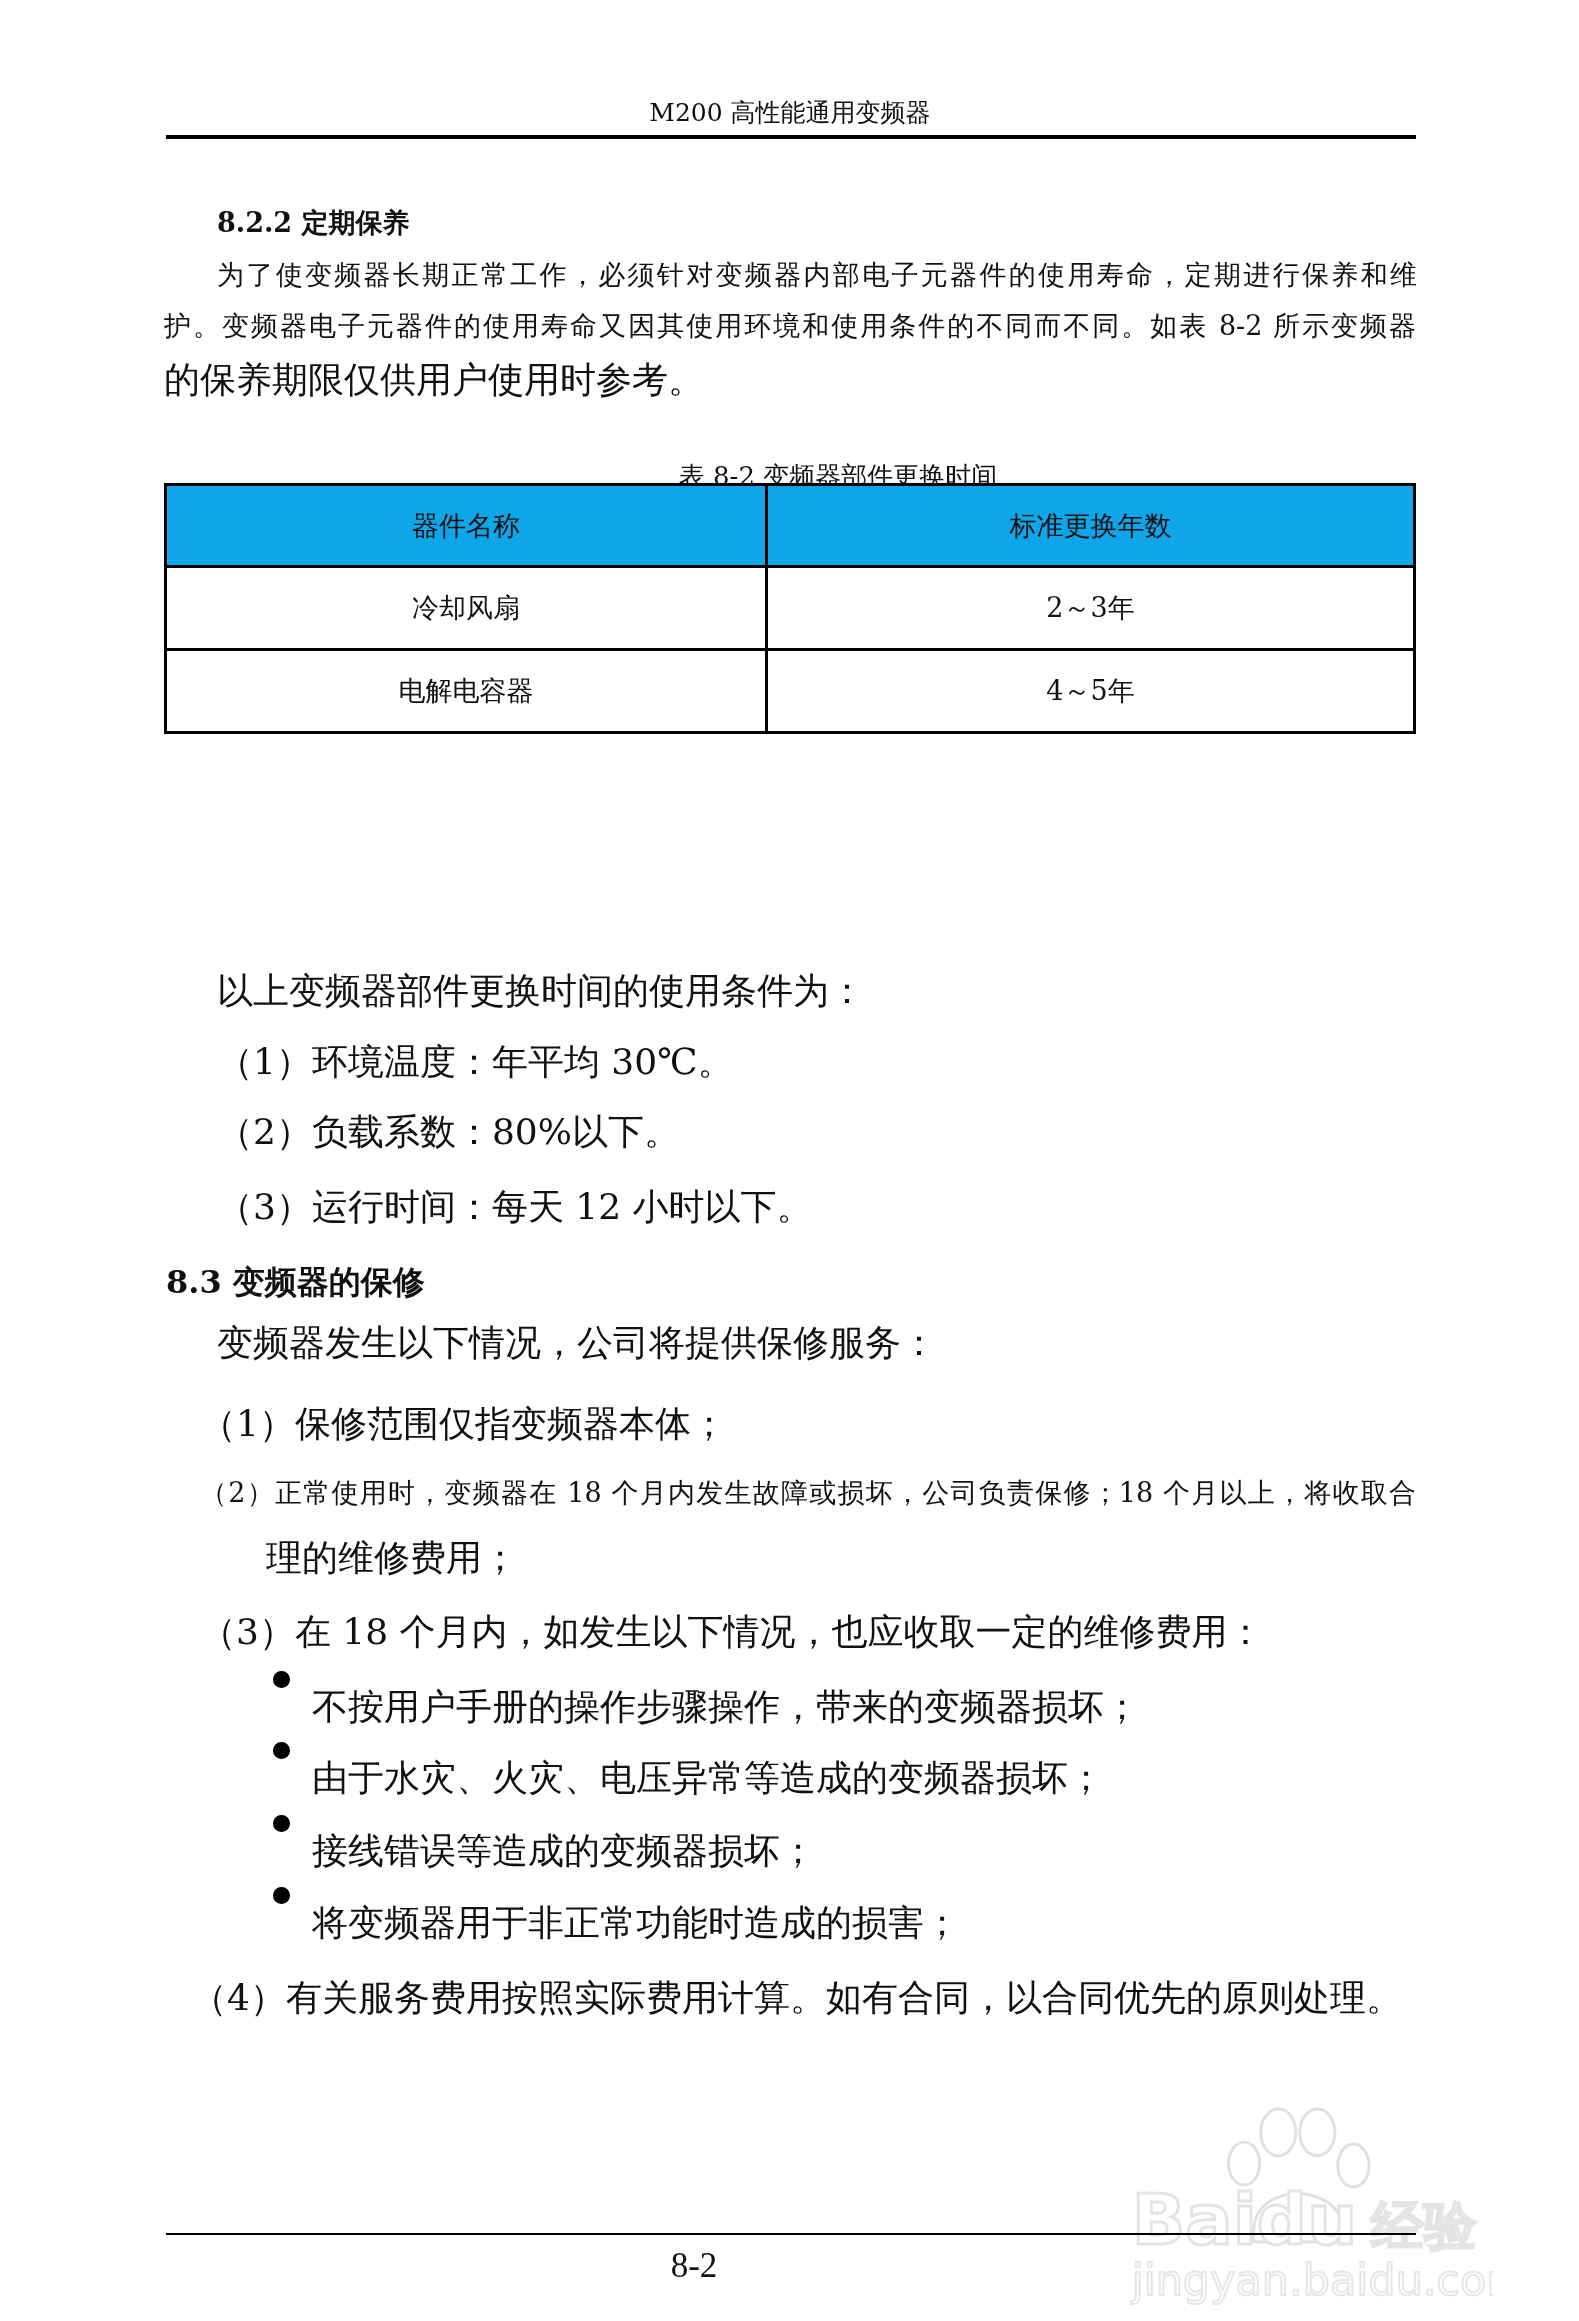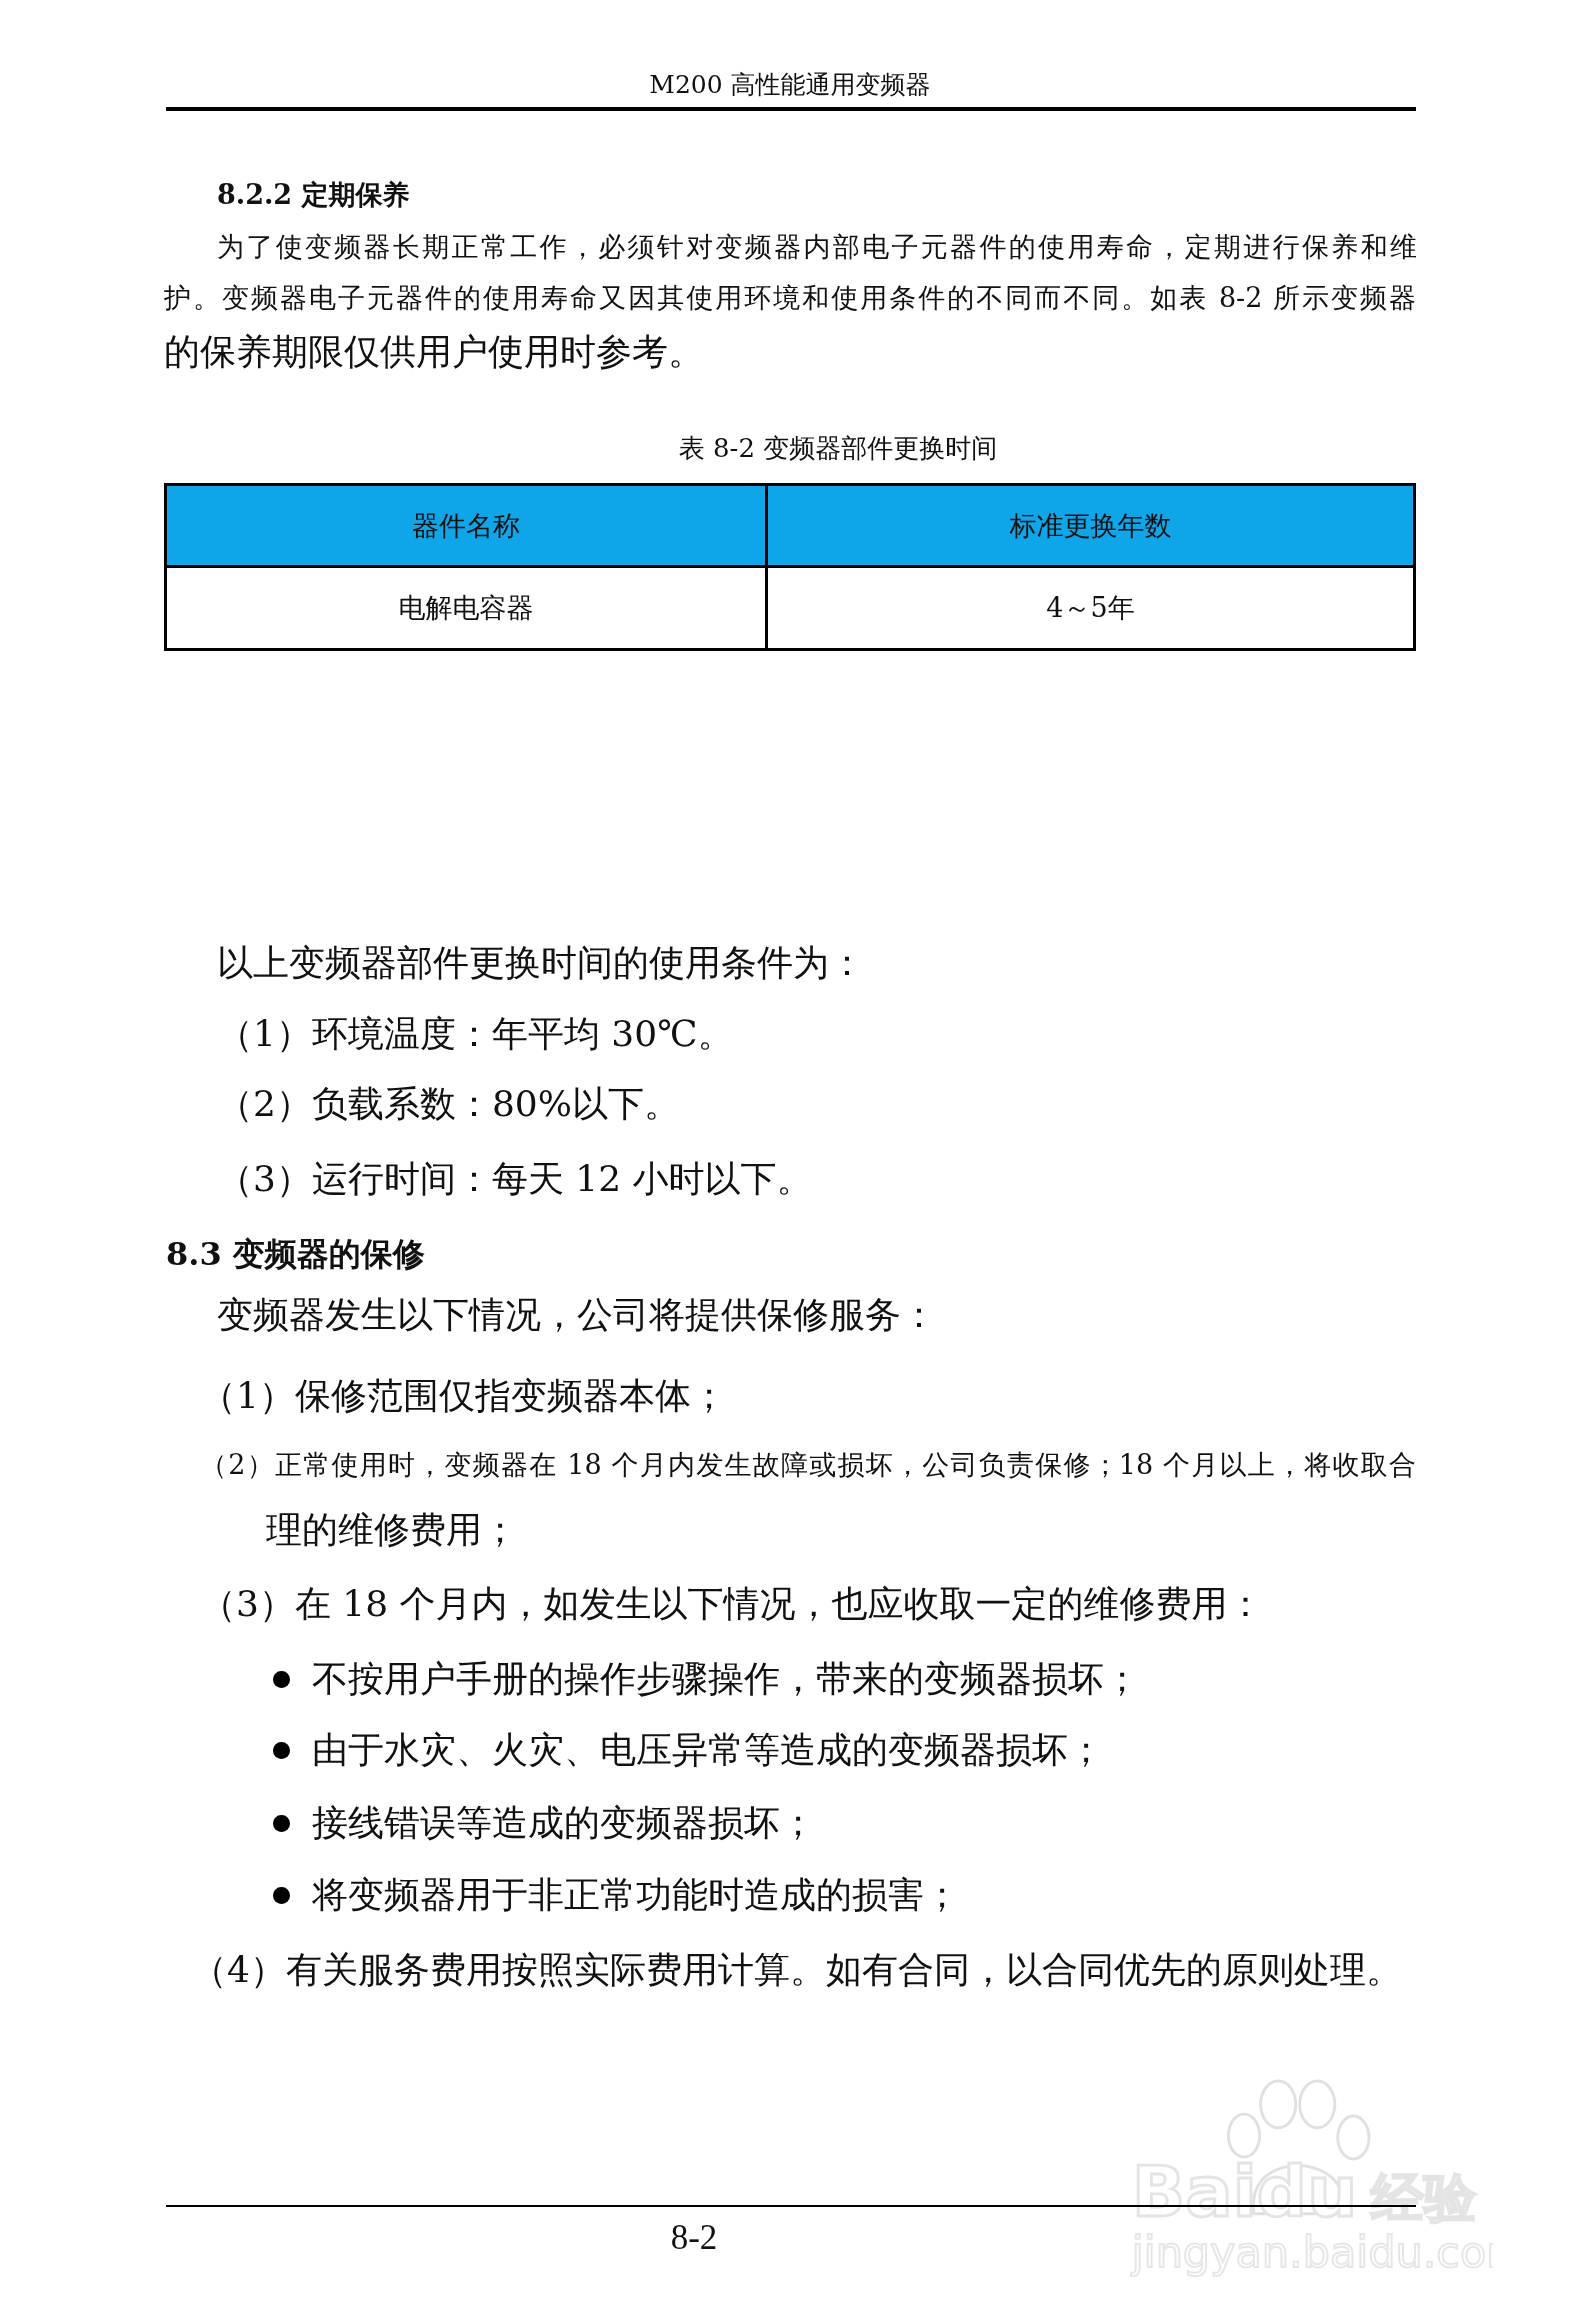--- a/index.html
+++ b/index.html
@@ -1,18 +1,18 @@
 <!DOCTYPE html>
 <html><head>
 <meta charset="utf-8">
 <style>
   html, body { margin: 0; padding: 0; background: #ffffff; }
   body { width: 1580px; height: 2321px; position: relative; overflow: hidden;
          font-family: "DejaVu Serif", "Liberation Serif", serif; color: #111111; }
-  .abs { position: absolute; white-space: nowrap; }
+  .abs { position: absolute; white-space: nowrap; margin-top: 28px; }
   .t { font-size: 36px; line-height: 35px; }
   .hdr-title { left: 0; width: 1580px; top: 68px; text-align: center; font-size: 25px; line-height: 33px; }
   .hdr-rule { left: 166px; top: 107px; width: 1250px; height: 3.9px; background: #000; }
   .h3 { font-size: 27px; font-weight: bold; line-height: 35px; }
   .h2 { font-size: 32px; font-weight: bold; line-height: 39px; }
   .para { font-size: 27px; line-height: 35px; text-align: justify; text-align-last: justify; white-space: normal; }
   .caption { left: 0; width: 1580px; text-align: center; top: 431px; font-size: 26px; line-height: 35px; padding-left: 48px; }
   table.spec { position: absolute; left: 164px; top: 483px; width: 1252px; border-collapse: collapse; }
   table.spec td, table.spec th { border: 3.9px solid #000; text-align: center; vertical-align: middle;
          font-size: 27px; font-weight: normal; padding: 0; }
@@ -37,20 +37,24 @@
 <div class="abs para" style="left:164px; top:280px; width:1252px;">护。变频器电子元器件的使用寿命又因其使用环境和使用条件的不同而不同。如表 8-2 所示变频器</div>
 <div class="abs t" style="left:164px; top:334px;">的保养期限仅供用户使用时参考。</div>
 
 <div class="abs caption">表 8-2  变频器部件更换时间</div>
 
 <table class="spec">
   <tbody>
       <tr>
     <th class="c1">器件名称</th>
     <th>标准更换年数</th>
+  </tr>
+  <tr>
+    <td class="c1">冷却风扇</td>
+    <td>2～3年</td>
   </tr>
   <tr>
     <td class="c1">电解电容器</td>
     <td>4～5年</td>
   </tr>
 </tbody>
   </table>
 
 <div class="abs t" style="left:217px; top:945px;">以上变频器部件更换时间的使用条件为：</div>
 <div class="abs t" style="left:217px; top:1016px;">（1）环境温度：年平均 30℃。</div>

